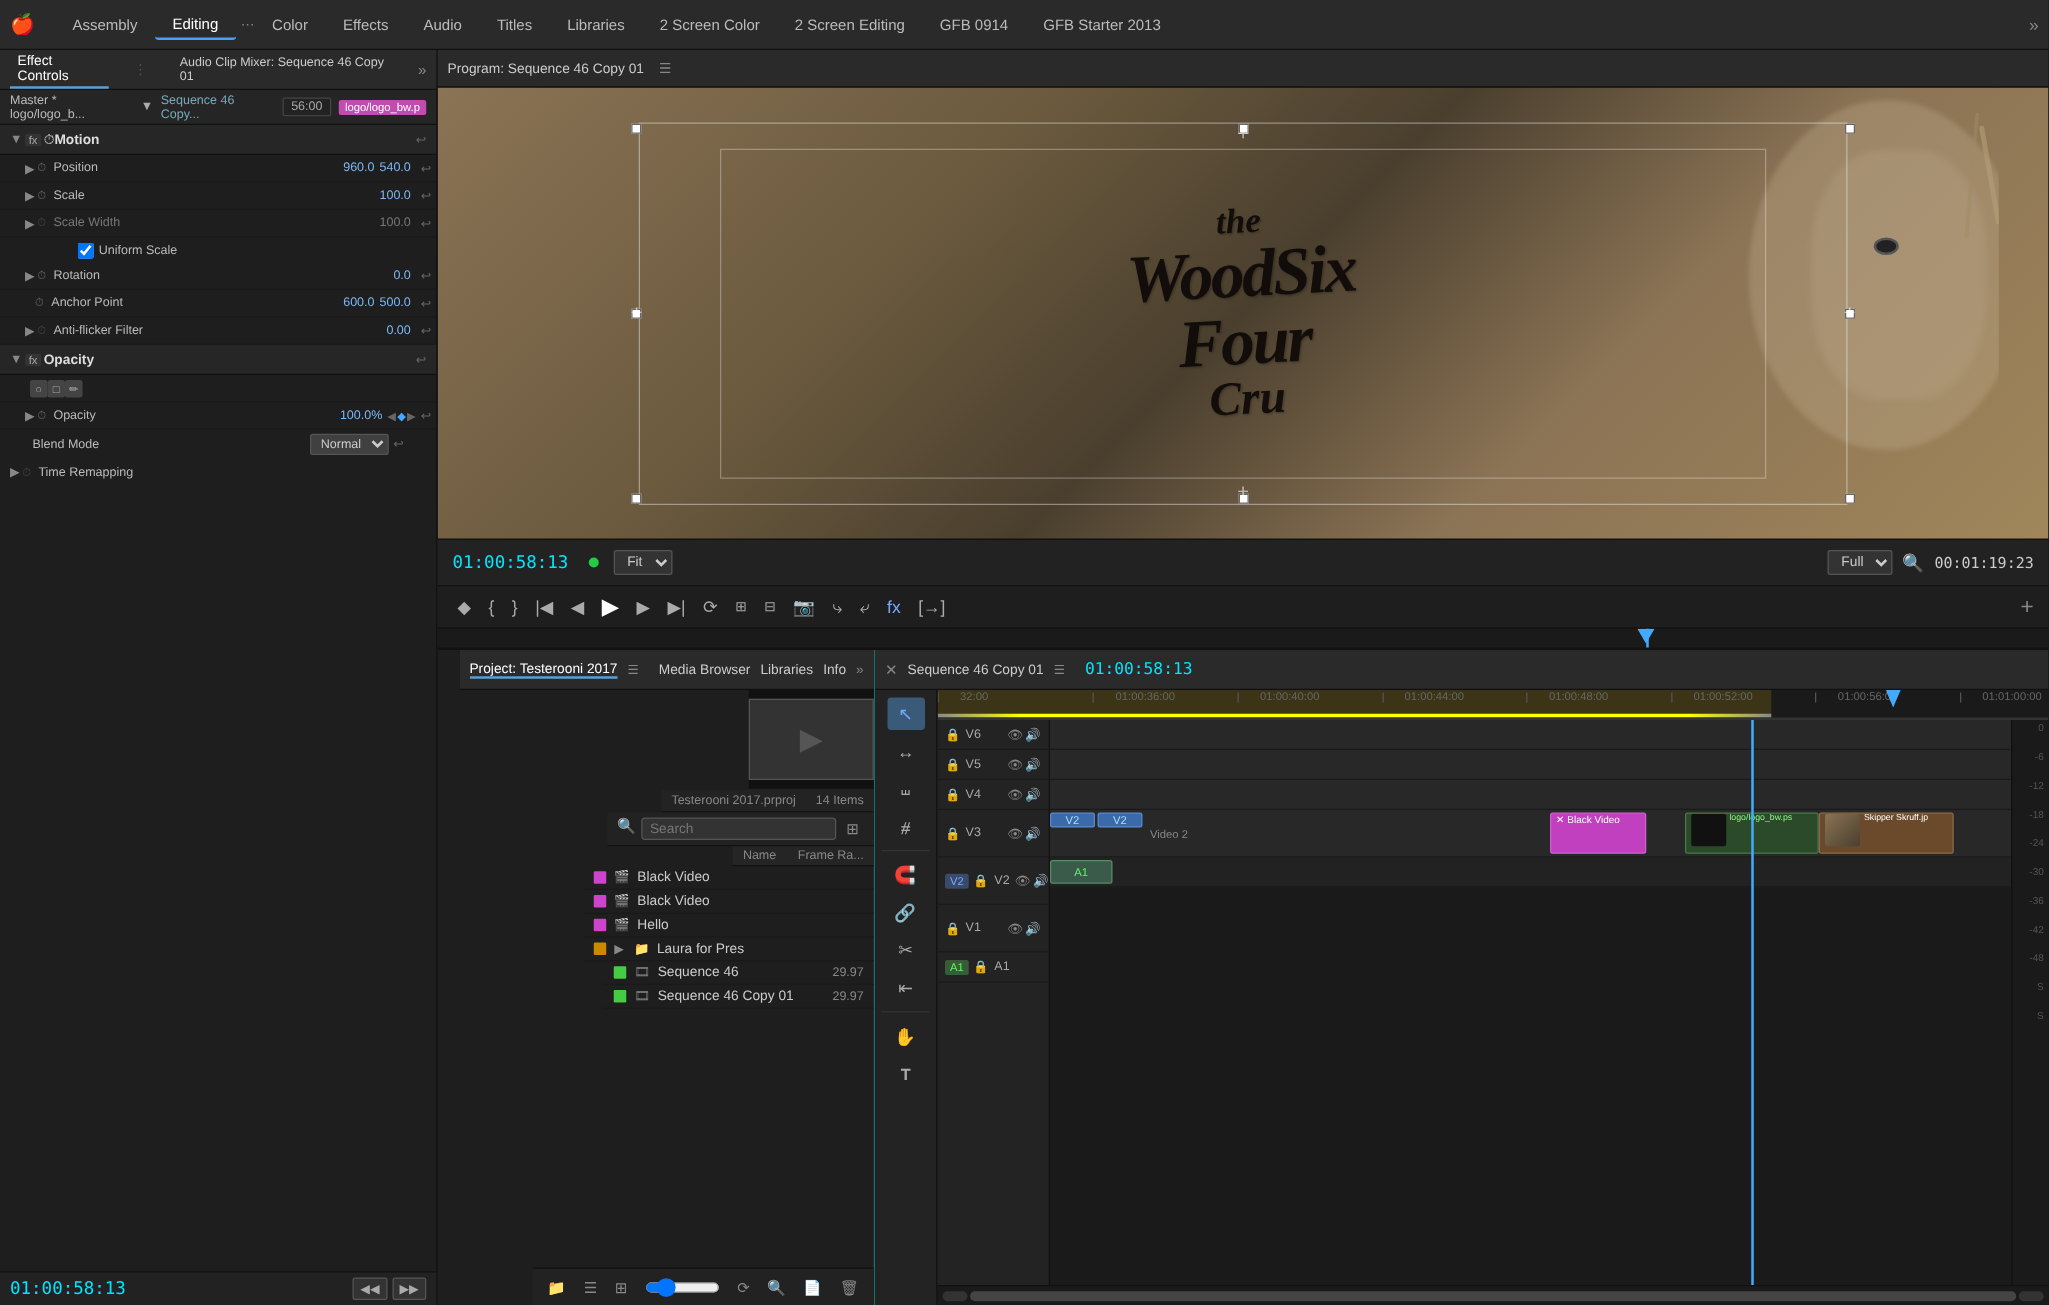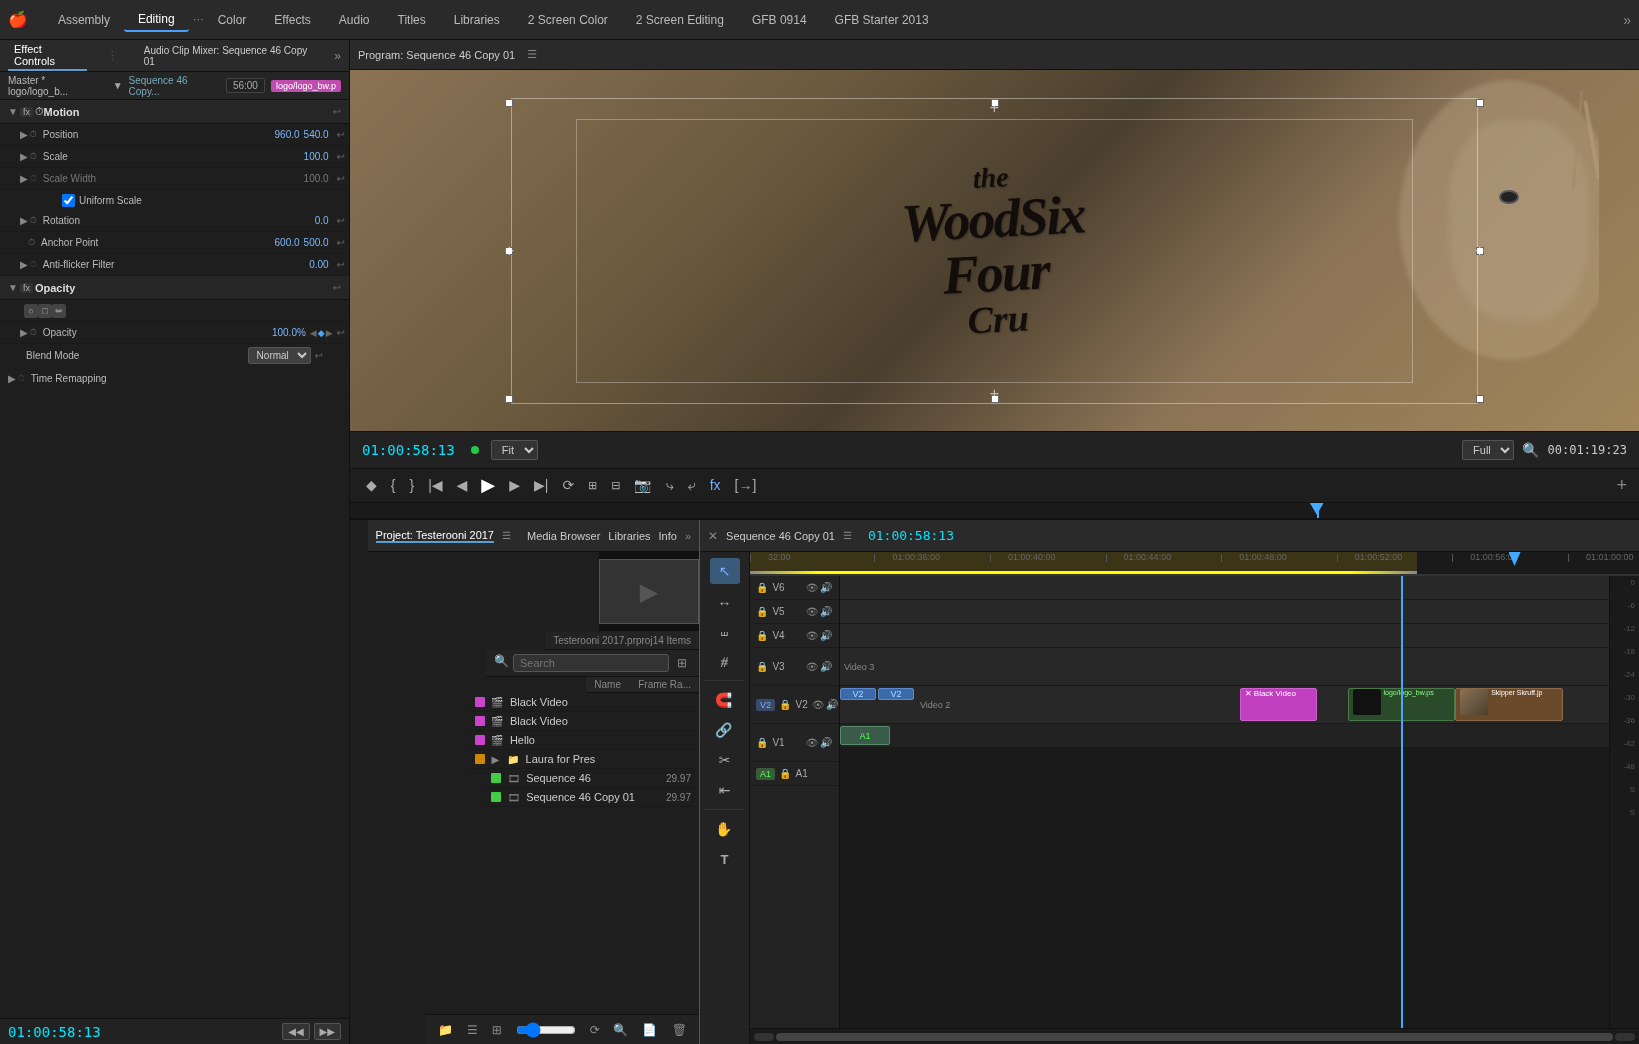--- a/index.html
+++ b/index.html
@@ -646,20 +646,21 @@
     }
 
     .project-info-bar {
       padding: 3px 8px;
       background: #232323;
       border-bottom: 1px solid #111;
       font-size: 10px;
       color: #888;
       display: flex;
       justify-content: space-between;
+      gap: 16px;
     }
 
     .project-search {
       padding: 4px 8px;
       display: flex;
       gap: 4px;
       background: #222;
       border-bottom: 1px solid #111;
     }
     .search-input {
@@ -1205,23 +1206,20 @@
               <div class="timeline-tracks" style="position:relative;">
 
                 <div class="playhead-container"></div>
 
                 <div class="track-row small"></div>
 
                 <div class="track-row small"></div>
 
                 <div class="track-row small"></div>
 
-                <div class="track-row">
-                  <span style="position:absolute; left:4px; top:50%; transform:translateY(-50%); font-size:9px; color:#888;">Video 3</span>
-                </div>
 
                 <div class="track-row" style="position:relative;">
 
                   <div style="position:absolute; left:0; top:2px; width:36px; height:calc(100%-4px); background:#3a6aaa; border:1px solid #5a8acc; border-radius:2px; display:flex; align-items:center; justify-content:center; font-size:9px; color:#adf;">V2</div>
                   <div style="position:absolute; left:38px; top:2px; width:36px; height:calc(100%-4px); background:#3a6aaa; border:1px solid #5a8acc; border-radius:2px; display:flex; align-items:center; justify-content:center; font-size:9px; color:#adf;">V2</div>
                   <span style="position:absolute; left:80px; top:50%; transform:translateY(-50%); font-size:9px; color:#888;">Video 2</span>
 
                   <div class="track-clip clip-pink" style="left:52%; width:10%; font-size:8px;">
                     <span>✕ Black Video</span>
                   </div>

